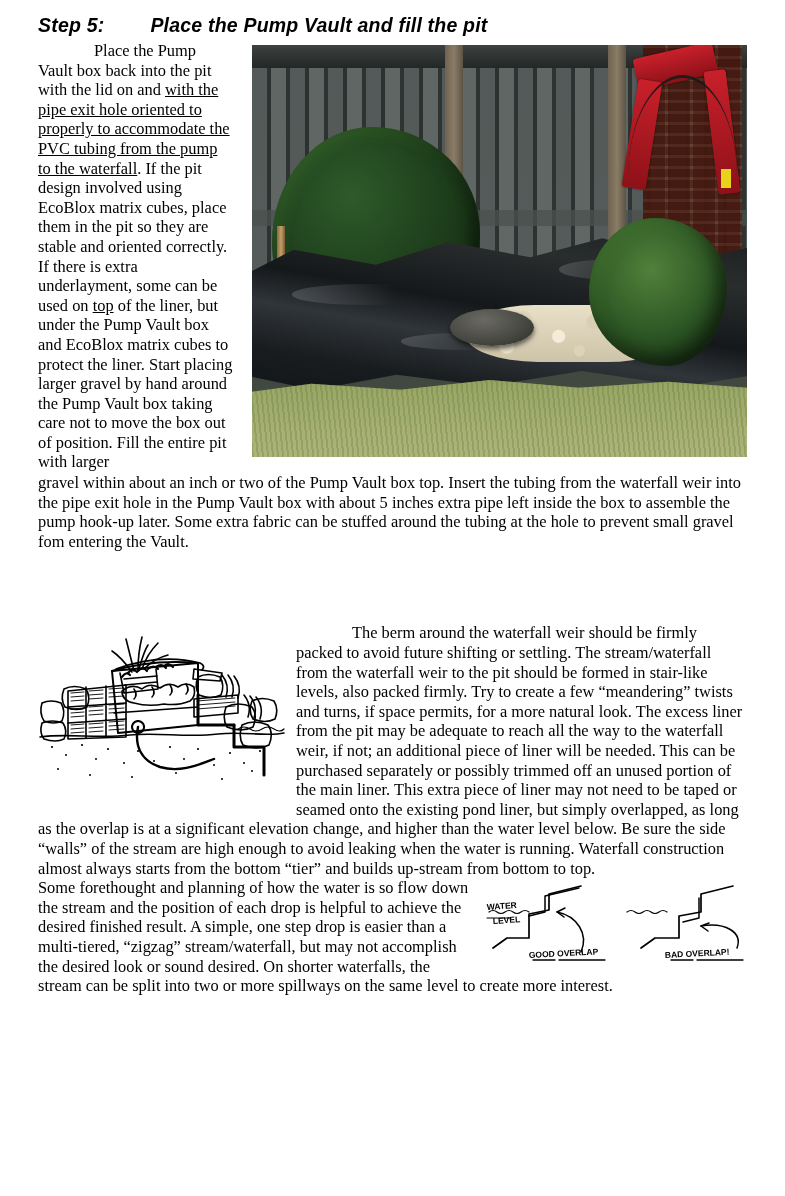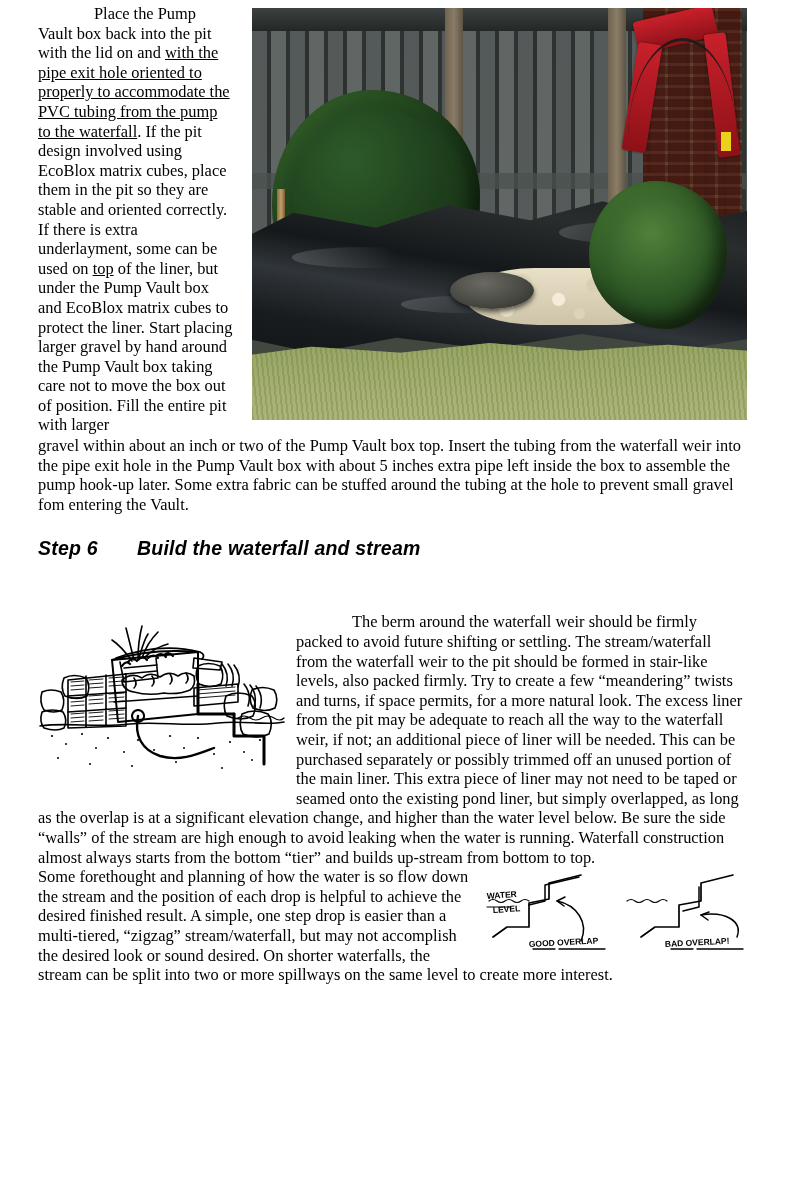--- a/index.html
+++ b/index.html
@@ -200,20 +200,21 @@
     margin: 4px 0 4px 10px;
   }
   svg { display: block; }
   .ink { fill: none; stroke: #000; stroke-linecap: round; stroke-linejoin: round; }
 </style>
 </head>
 <body>
 
 <div class="page">
 
+  <div class="step-heading" id="step5-heading"><span>Step 5:</span><span>	&nbsp;&nbsp;&nbsp;&nbsp;</span><span>Place the Pump Vault and fill the pit</span></div>
 
   <div id="step5-block">
 
     <figure id="photo-figure">
       <div class="photo">
         <div class="ph-sky"></div>
         <div class="ph-fence"></div>
         <div class="ph-fence-top"></div>
         <div class="ph-fence-rail"></div>
         <div class="ph-brick"></div>
@@ -244,21 +245,20 @@
       </div>
     </figure>
 
     <div id="step5-col" class="body-text indent"><span>Place the Pump Vault box back into the pit with the lid on and </span><span class="u">with the pipe exit hole oriented to properly to accommodate the PVC tubing from the pump to the waterfall</span><span>. If the pit design involved using EcoBlox matrix cubes, place them in the pit so they are stable and oriented correctly. If there is extra underlayment, some can be used on </span><span class="u">top</span><span> of the liner, but under the Pump Vault box and EcoBlox matrix cubes to protect the liner. Start placing larger gravel by hand around the Pump Vault box taking care not to move the box out of position. Fill the entire pit with larger</span></div>
 
     <div id="step5-tail" class="body-text">gravel within about an inch or two of the Pump Vault box top. Insert the tubing from the waterfall weir into the pipe exit hole in the Pump Vault box with about 5 inches extra pipe left inside the box to assemble the pump hook-up later. Some extra fabric can be stuffed around the tubing at the hole to prevent small gravel fom entering the Vault.</div>
   </div>
 
   <div id="step6-block">
 
-    <div class="step-heading" id="step6-heading"><span>Step 6</span><span>&nbsp;&nbsp;&nbsp;&nbsp;&nbsp;&nbsp;&nbsp;</span><span>Build the waterfall and stream</span></div>
 
     <div class="body-text indent" style="padding-top:4px;margin-top:48px;">
 
       
       <svg id="sketch-weir" viewBox="0 0 248 172" role="img">
         <g class="ink" stroke-width="1.6">
 
           <path d="M2 108 C30 104, 60 110, 92 106 C120 103, 150 109, 180 105 C206 102, 228 108, 246 104"></path>
 
           <g fill="#000" stroke="none">

